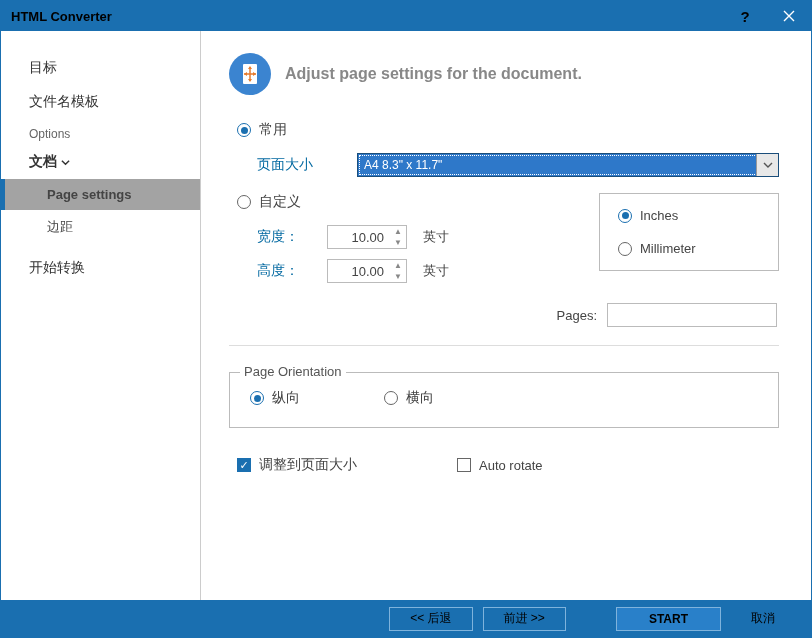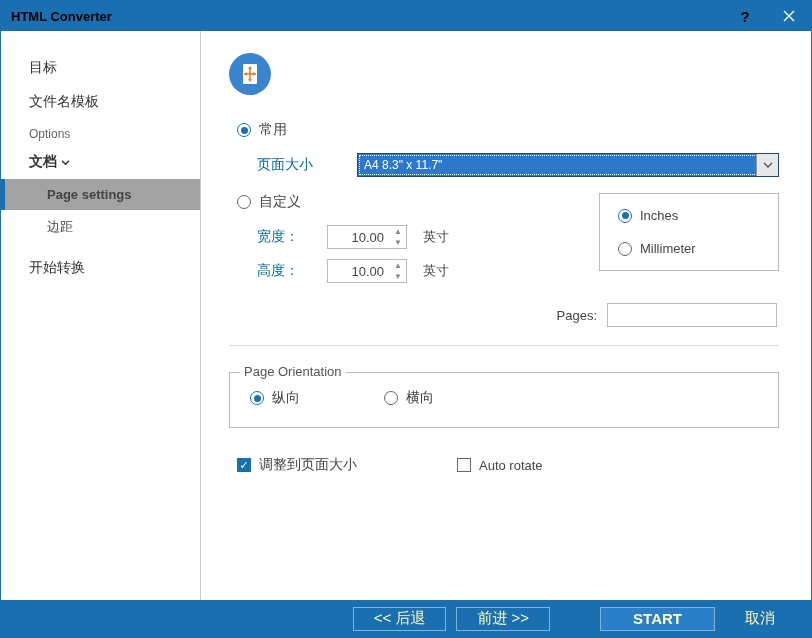--- a/index.html
+++ b/index.html
@@ -31,21 +31,21 @@
   .dropdown { flex: 1; height: 24px; background: #2e78c9; color: #fff; border: 1px solid #1a4d7a; display: flex; align-items: center; padding: 0 6px; font-size: 12px; position: relative; cursor: pointer; outline: 1px dotted #fff; outline-offset: -3px; }
   .dropdown-arrow { position: absolute; right: 0; top: 0; width: 22px; height: 100%; background: #e8e8e8; border-left: 1px solid #999; display: flex; align-items: center; justify-content: center; color: #444; }
   .num-input { width: 80px; height: 24px; border: 1px solid #bbb; display: flex; align-items: center; padding-right: 18px; position: relative; background: #fff; }
   .num-input-val { flex: 1; text-align: right; padding-right: 4px; font-size: 13px; color: #444; }
   .spinner { position: absolute; right: 0; top: 0; width: 16px; height: 100%; display: flex; flex-direction: column; }
   .spinner span { flex: 1; display: flex; align-items: center; justify-content: center; font-size: 8px; color: #888; cursor: pointer; }
   .unit-box { border: 1px solid #bbb; padding: 14px 18px; width: 180px; }
   .group { border: 1px solid #bbb; padding: 16px 20px 20px; position: relative; margin-top: 20px; }
   .group-title { position: absolute; top: -9px; left: 10px; background: #fff; padding: 0 4px; font-size: 13px; color: #555; }
   .footer { height: 37px; background: #1a6fb0; display: flex; align-items: center; justify-content: flex-end; padding: 0 16px; gap: 10px; }
-  .footer-btn { height: 24px; padding: 0 20px; background: #1a6fb0; border: 1px solid #7fb3dc; color: #fef9c3; font-size: 15px; display: flex; align-items: center; cursor: pointer; }
+  .footer-btn { height: 24px; padding: 0 20px; background: #1a6fb0; border: 1px solid #7fb3dc; color: #000000; font-size: 12px; display: flex; align-items: center; cursor: pointer; }
   .footer-btn.primary { background: #2980c9; font-weight: bold; padding: 0 32px; }
   .footer-btn.cancel { border: none; }
   .text-input { height: 24px; border: 1px solid #bbb; background: #fff; width: 170px; }
   hr.sep { border: none; border-top: 1px solid #ddd; margin: 18px 0 6px; }
 </style>
 </head>
 <body>
 
 <div class="window">
 
@@ -79,20 +79,21 @@
     <div class="content">
 
       <div class="header">
         <div class="header-icon">
           <svg width="26" height="26" viewBox="0 0 26 26">
               <rect x="6" y="3" width="14" height="20" fill="#fff" rx="1"></rect>
               <path d="M13 6 v14 M7 13 h12" stroke="#e87b2c" stroke-width="1.5"></path>
               <path d="M13 5 l-2 3 h4 z M13 21 l-2 -3 h4 z M7 13 l3 -2 v4 z M19 13 l-3 -2 v4 z" fill="#e87b2c"></path>
             </svg>
         </div>
+        <div class="header-text">Adjust page settings for the document.</div>
       </div>
 
       <div class="row" style="margin-left:8px">
         <span class="radio checked"></span>
         <span class="radio-label">常用</span>
       </div>
       <div class="field-row" style="margin-left:8px">
         <div class="field-label" style="width:120px">页面大小</div>
         <div class="dropdown">
           <span>A4 8.3" x 11.7"</span>

